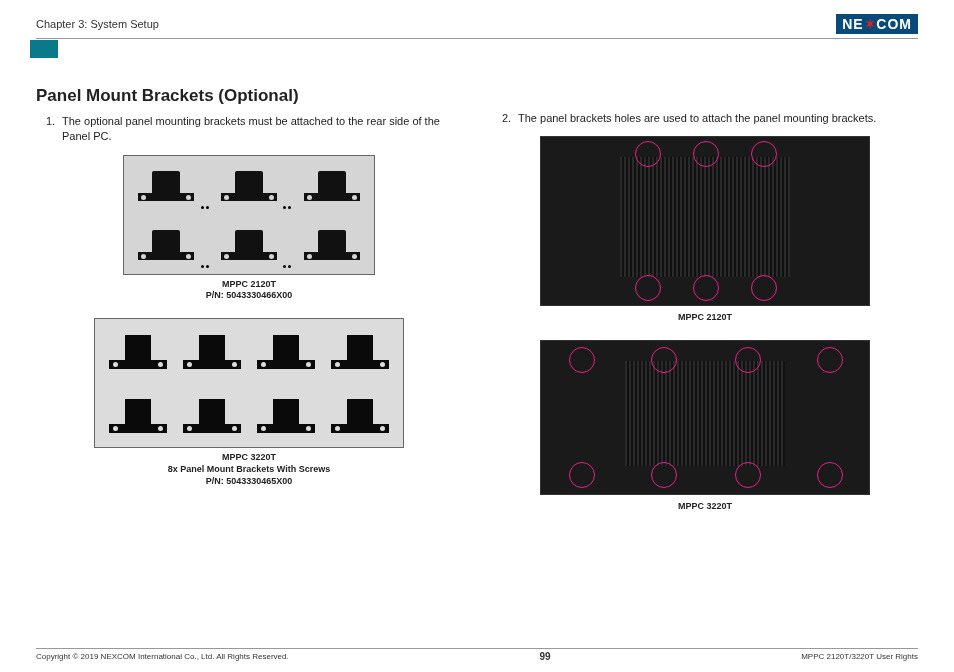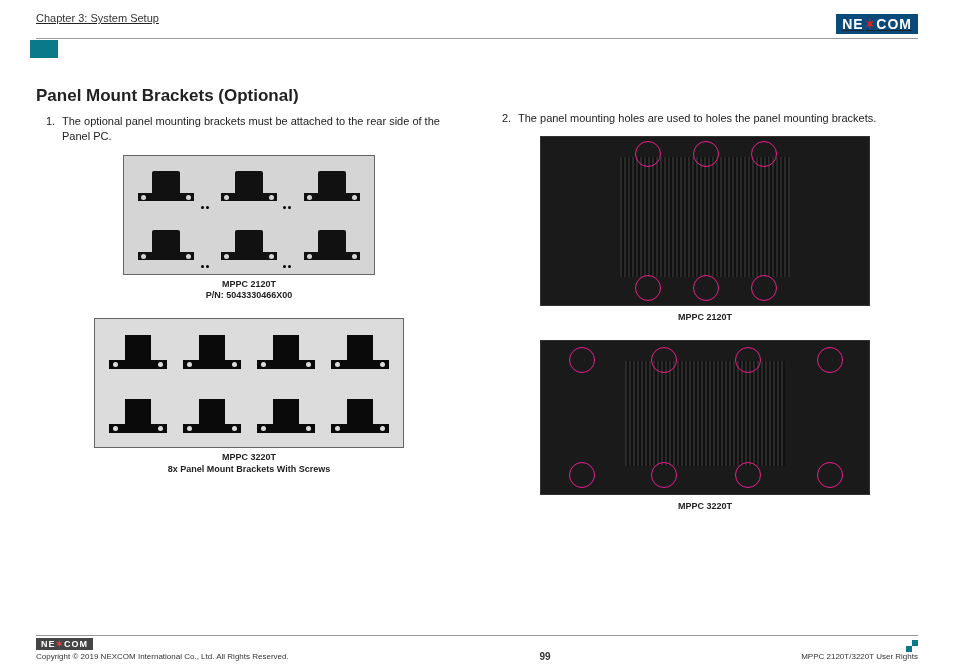--- a/index.html
+++ b/index.html
@@ -1,20 +1,20 @@
 <!DOCTYPE html>
 <html><head>
 <meta charset="utf-8">
 <style>
 * { margin: 0; padding: 0; box-sizing: border-box; }
 body { font-family: Arial, Helvetica, sans-serif; background: #fff; width: 954px; height: 672px; position: relative; color: #222; }
 
 .page { position: relative; width: 100%; height: 100%; padding: 12px 36px 10px 36px; }
 
-.header { display: flex; justify-content: space-between; height: 24px; text-decoration: underline; }
+.header { display: flex; justify-content: space-between; align-items: center; height: 24px; }
 .chapter-label { font-size: 11px; color: #333; }
 .logo { display: flex; align-items: center; }
 .logo-box { background: #0a4a7a; color: #fff; font-weight: bold; font-size: 14px; padding: 2px 6px; letter-spacing: 1px; display: inline-flex; align-items: center; }
 .logo-star { color: #d22; transform: scaleX(0.8); }
 .header-rule { border-top: 1px solid #999; margin-top: 2px; margin-bottom: 2px; }
 .tab { width: 28px; height: 18px; background: #0a7a8a; margin-left: -6px; margin-top: -1px; }
 
 .content { display: flex; gap: 30px; padding-top: 28px; }
 .col { flex: 1; }
 .section-title { font-size: 17px; font-weight: bold; color: #222; margin-bottom: 8px; }
@@ -213,29 +213,30 @@
                 <div class="brk8-body"></div>
                 <div class="brk8-base"></div>
                 <div class="brk8-hole h8L"></div>
                 <div class="brk8-hole h8R"></div>
               </div>
           </div>
         </div>
         <div class="caption">
           <div>MPPC 3220T</div>
           <div>8x Panel Mount Brackets With Screws</div>
+          <div>P/N: 5043330465X00</div>
         </div>
       </div>
     </div>
 
     <div class="col">
       <div style="height:25px"></div>
       <div class="list-item">
         <div class="list-num">2.</div>
-        <div class="list-text">The panel mounting holes are used to holes the panel mounting brackets.</div>
+        <div class="list-text">The panel brackets holes are used to attach the panel mounting brackets.</div>
       </div>
 
       <div class="figure">
         <div class="panel-rear panel-2120">
           <div class="heatsink hs-2120"></div>
           <div class="circle c21-1"></div>
           <div class="circle c21-2"></div>
             <div class="circle c21-3"></div>
           <div class="circle c21-4"></div>
             <div class="circle c21-5"></div>
@@ -256,26 +257,19 @@
             <div class="circle c32-7"></div>
             <div class="circle c32-8"></div>
         </div>
         <div class="caption2">MPPC 3220T</div>
       </div>
     </div>
   </div>
 
   <div class="footer">
     <div class="footer-rule"></div>
-    <div class="footer-bar">
-      <span class="footer-logo"><span>NE</span><span style="color:#d44">✶</span><span>COM</span></span>
-      <div class="corner-mark">
-          <div class="cm-a"></div>
-          <div class="cm-b"></div>
-        </div>
-    </div>
     <div class="footer-row2">
       <span>Copyright © 2019 NEXCOM International Co., Ltd. All Rights Reserved.</span>
       <span class="page-num">99</span>
       <span>MPPC 2120T/3220T User Rights</span>
     </div>
   </div>
 </div>
 
 </body></html>

